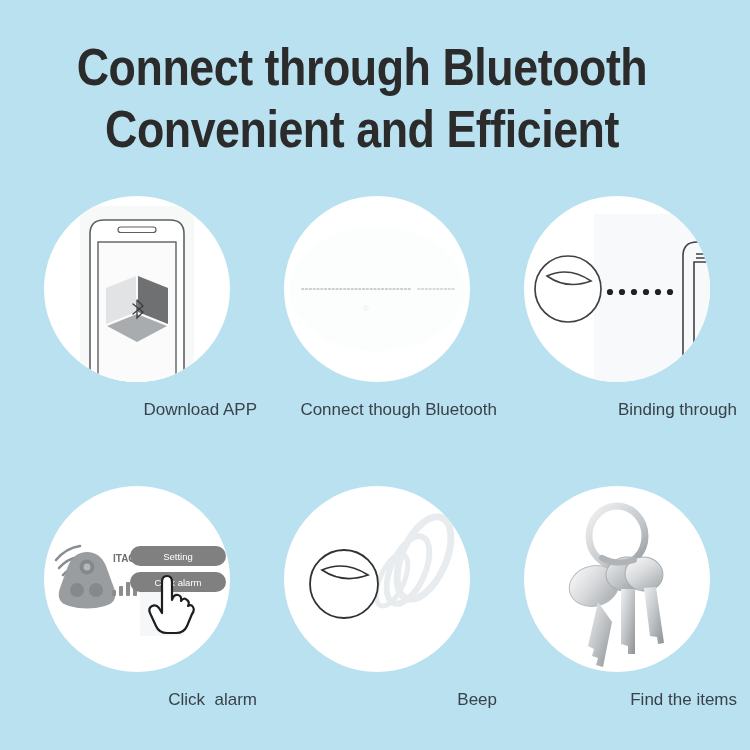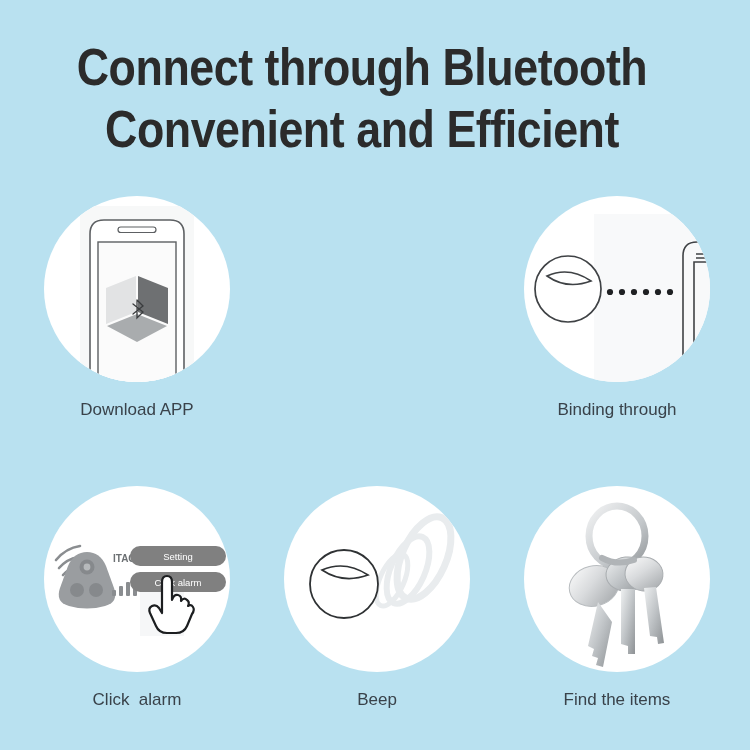--- a/index.html
+++ b/index.html
@@ -39,21 +39,21 @@
     letter-spacing: -0.5px;
     transform: scaleX(0.86);
     transform-origin: center center;
     white-space: nowrap;
   }
 
   
   .cell {
     position: absolute;
     width: 240px;
-    text-align: center;
+    text-align: right;
   }
   .bubble {
     position: relative;
     width: 186px;
     height: 186px;
     margin: 0 auto;
     border-radius: 50%;
     background: #ffffff;
     overflow: hidden;
   }
@@ -108,20 +108,31 @@
         <path d="M93 118 L123 130 L93 146 L63 130 Z" fill="#a9acae"></path>
 
         <g stroke="#3a3c3e" stroke-width="1.3" fill="none" stroke-linecap="round">
           <path d="M93 104 L93 122 L99 116 L89 108 M89 118 L99 110 L93 104"></path>
         </g>
       </svg>
     </div>
     <div class="cell-label">Download APP</div>
   </div>
 
+  <div class="cell r1 c2">
+    <div class="bubble">
+      <svg class="art" viewBox="0 0 186 186">
+        <ellipse cx="93" cy="93" rx="88" ry="62" fill="#fcfdfd"></ellipse>
+        <line x1="18" y1="93" x2="126" y2="93" stroke="#b9bec2" stroke-width="1.6" stroke-dasharray="1.6 2.2" stroke-linecap="round"></line>
+        <line x1="134" y1="93" x2="172" y2="93" stroke="#c6cbcf" stroke-width="1.6" stroke-dasharray="1.6 2.2" stroke-linecap="round"></line>
+        <circle cx="82" cy="112" r="3" fill="#f4f6f7"></circle>
+      </svg>
+    </div>
+    <div class="cell-label">Connect though Bluetooth</div>
+  </div>
 
   <div class="cell r1 c3">
     <div class="bubble">
       <svg class="art" viewBox="0 0 186 186">
         <rect x="70" y="18" width="116" height="168" fill="#f8f9fa"></rect>
 
         <g>
           <circle cx="44" cy="93" r="33" fill="#ffffff" stroke="#3f4245" stroke-width="1.7"></circle>
           <path d="M23 80 q22 -10 44 5 q-24 9 -44 -5 z" fill="#ffffff" stroke="#3f4245" stroke-width="1.6"></path>
         </g>

